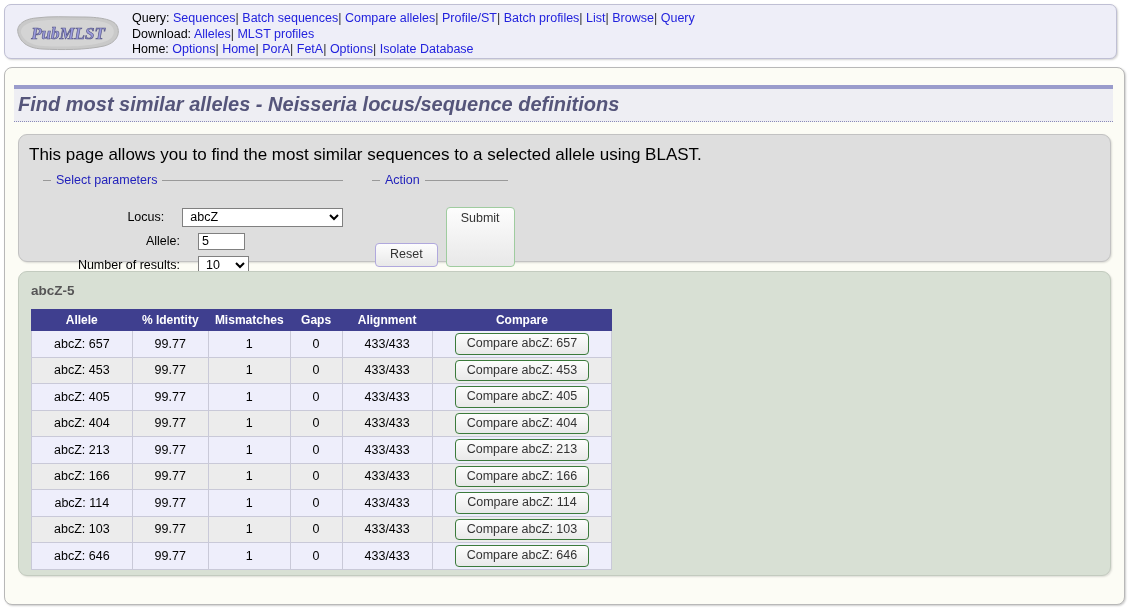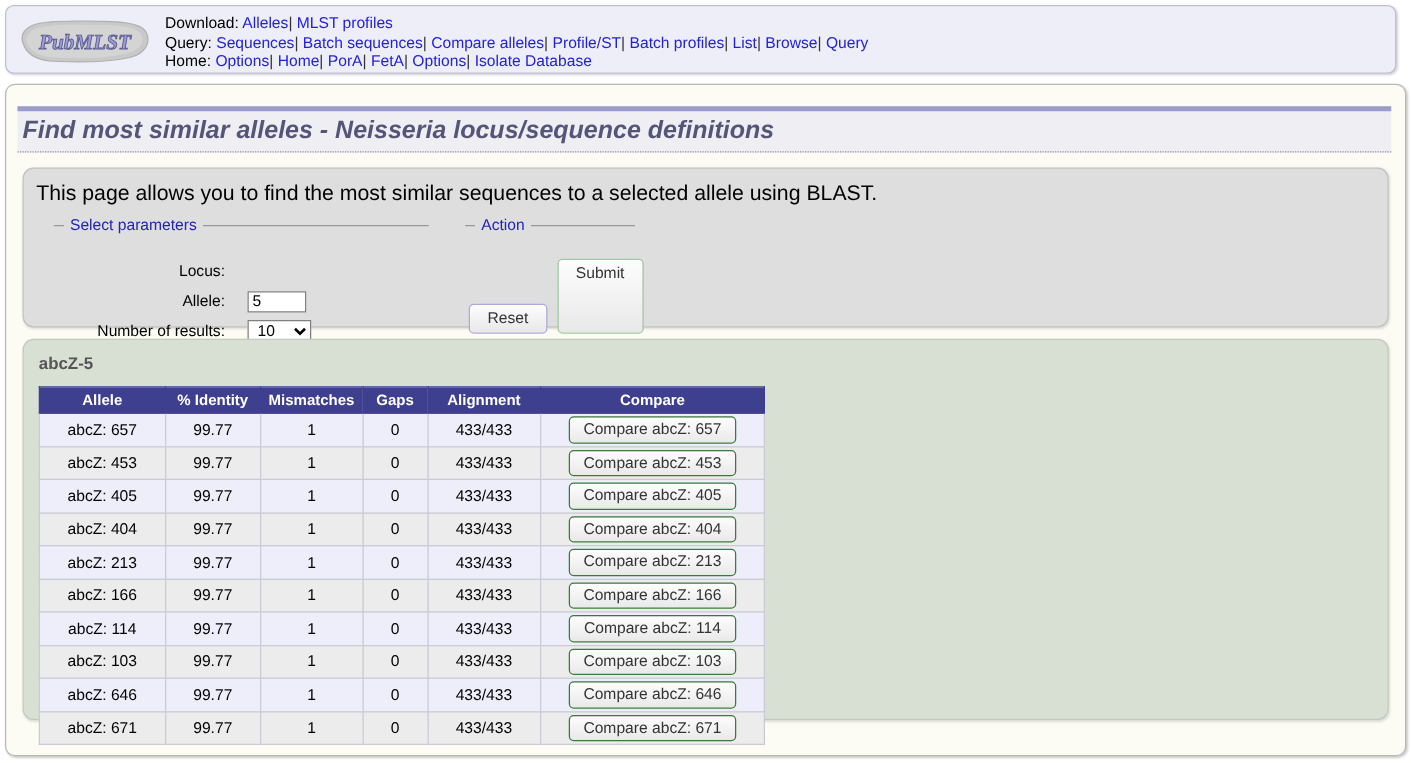--- a/index.html
+++ b/index.html
@@ -277,38 +277,38 @@
                C109,20 104,29 92,32 C74,36 50,36 30,35 C14,34 8,27 6,19 Z" fill="#c9c9c9" stroke="#b0b0b0" stroke-width="1"></path>
       <path d="M9,19 C8,13 15,8 26,7 C40,5 55,6 69,6 C84,6 99,8 101,14
                C104,21 99,27 88,29 C72,33 50,33 31,32 C17,31 11,25 9,19 Z" fill="#d4d4d4" stroke="none"></path>
       <text x="56" y="25" text-anchor="middle" font-family="Liberation Serif, serif" font-size="17" font-weight="bold" font-style="italic" fill="#9b9bdd" stroke="#5a5a8a" stroke-width="0.7">PubMLST</text>
     </svg>
   </div>
 
   <div class="navlines">
 
     <span class="ln">
-      <span class="lbl">Download:</span>
-      <a href="#">Alleles</a><span class="sep">|</span>
-      <a href="#">MLST profiles</a>
-    </span>
-
-    <span class="ln">
       <span class="lbl">Query:</span>
       <a href="#">Sequences</a><span class="sep">|</span>
       <a href="#">Batch sequences</a><span class="sep">|</span>
       <a href="#">Compare alleles</a><span class="sep">|</span>
       <a href="#">Profile/ST</a><span class="sep">|</span>
       <a href="#">Batch profiles</a><span class="sep">|</span>
       <a href="#">List</a><span class="sep">|</span>
       <a href="#">Browse</a><span class="sep">|</span>
       <a href="#">Query</a>
     </span>
 
     <span class="ln">
+      <span class="lbl">Download:</span>
+      <a href="#">Alleles</a><span class="sep">|</span>
+      <a href="#">MLST profiles</a>
+    </span>
+
+    <span class="ln">
       <span class="lbl">Home:</span>
       <a href="#">Options</a><span class="sep">|</span>
       <a href="#">Home</a><span class="sep">|</span>
       <a href="#">PorA</a><span class="sep">|</span>
       <a href="#">FetA</a><span class="sep">|</span>
       <a href="#">Options</a><span class="sep">|</span>
       <a href="#">Isolate Database</a>
     </span>
 
   </div>
@@ -323,20 +323,23 @@
   <div class="form-panel">
 
     <div class="intro-text">This page allows you to find the most similar sequences to a selected allele using BLAST.</div>
 
     <fieldset class="fs fs-params">
       <legend>Select parameters</legend>
       <div class="rows-wrap">
 
         <div class="field-row">
           <span class="field-label w-lab">Locus:</span>
+          <select class="locus">
+            <option>abcZ</option>
+          </select>
         </div>
 
         <div class="field-row">
           <span class="field-label w-lab">Allele:</span>
           <input class="allele" type="text" value="5" style="">
         </div>
 
         <div class="field-row">
           <span class="field-label w-lab">Number of results:</span>
           <select class="numres">
@@ -455,28 +458,18 @@
         <tr class="odd">
           <td class="col-allele">abcZ: 646</td>
           <td>99.77</td>
           <td>1</td>
           <td>0</td>
           <td>433/433</td>
           <td class="col-compare">
             <span class="btn-compare">Compare abcZ: 646</span>
           </td>
         </tr>
-        <tr class="even">
-          <td class="col-allele">abcZ: 671</td>
-          <td>99.77</td>
-          <td>1</td>
-          <td>0</td>
-          <td>433/433</td>
-          <td class="col-compare">
-            <span class="btn-compare">Compare abcZ: 671</span>
-          </td>
-        </tr>
       </tbody>
     </table>
 
   </div>
 
 </div>
 
 </body></html>

